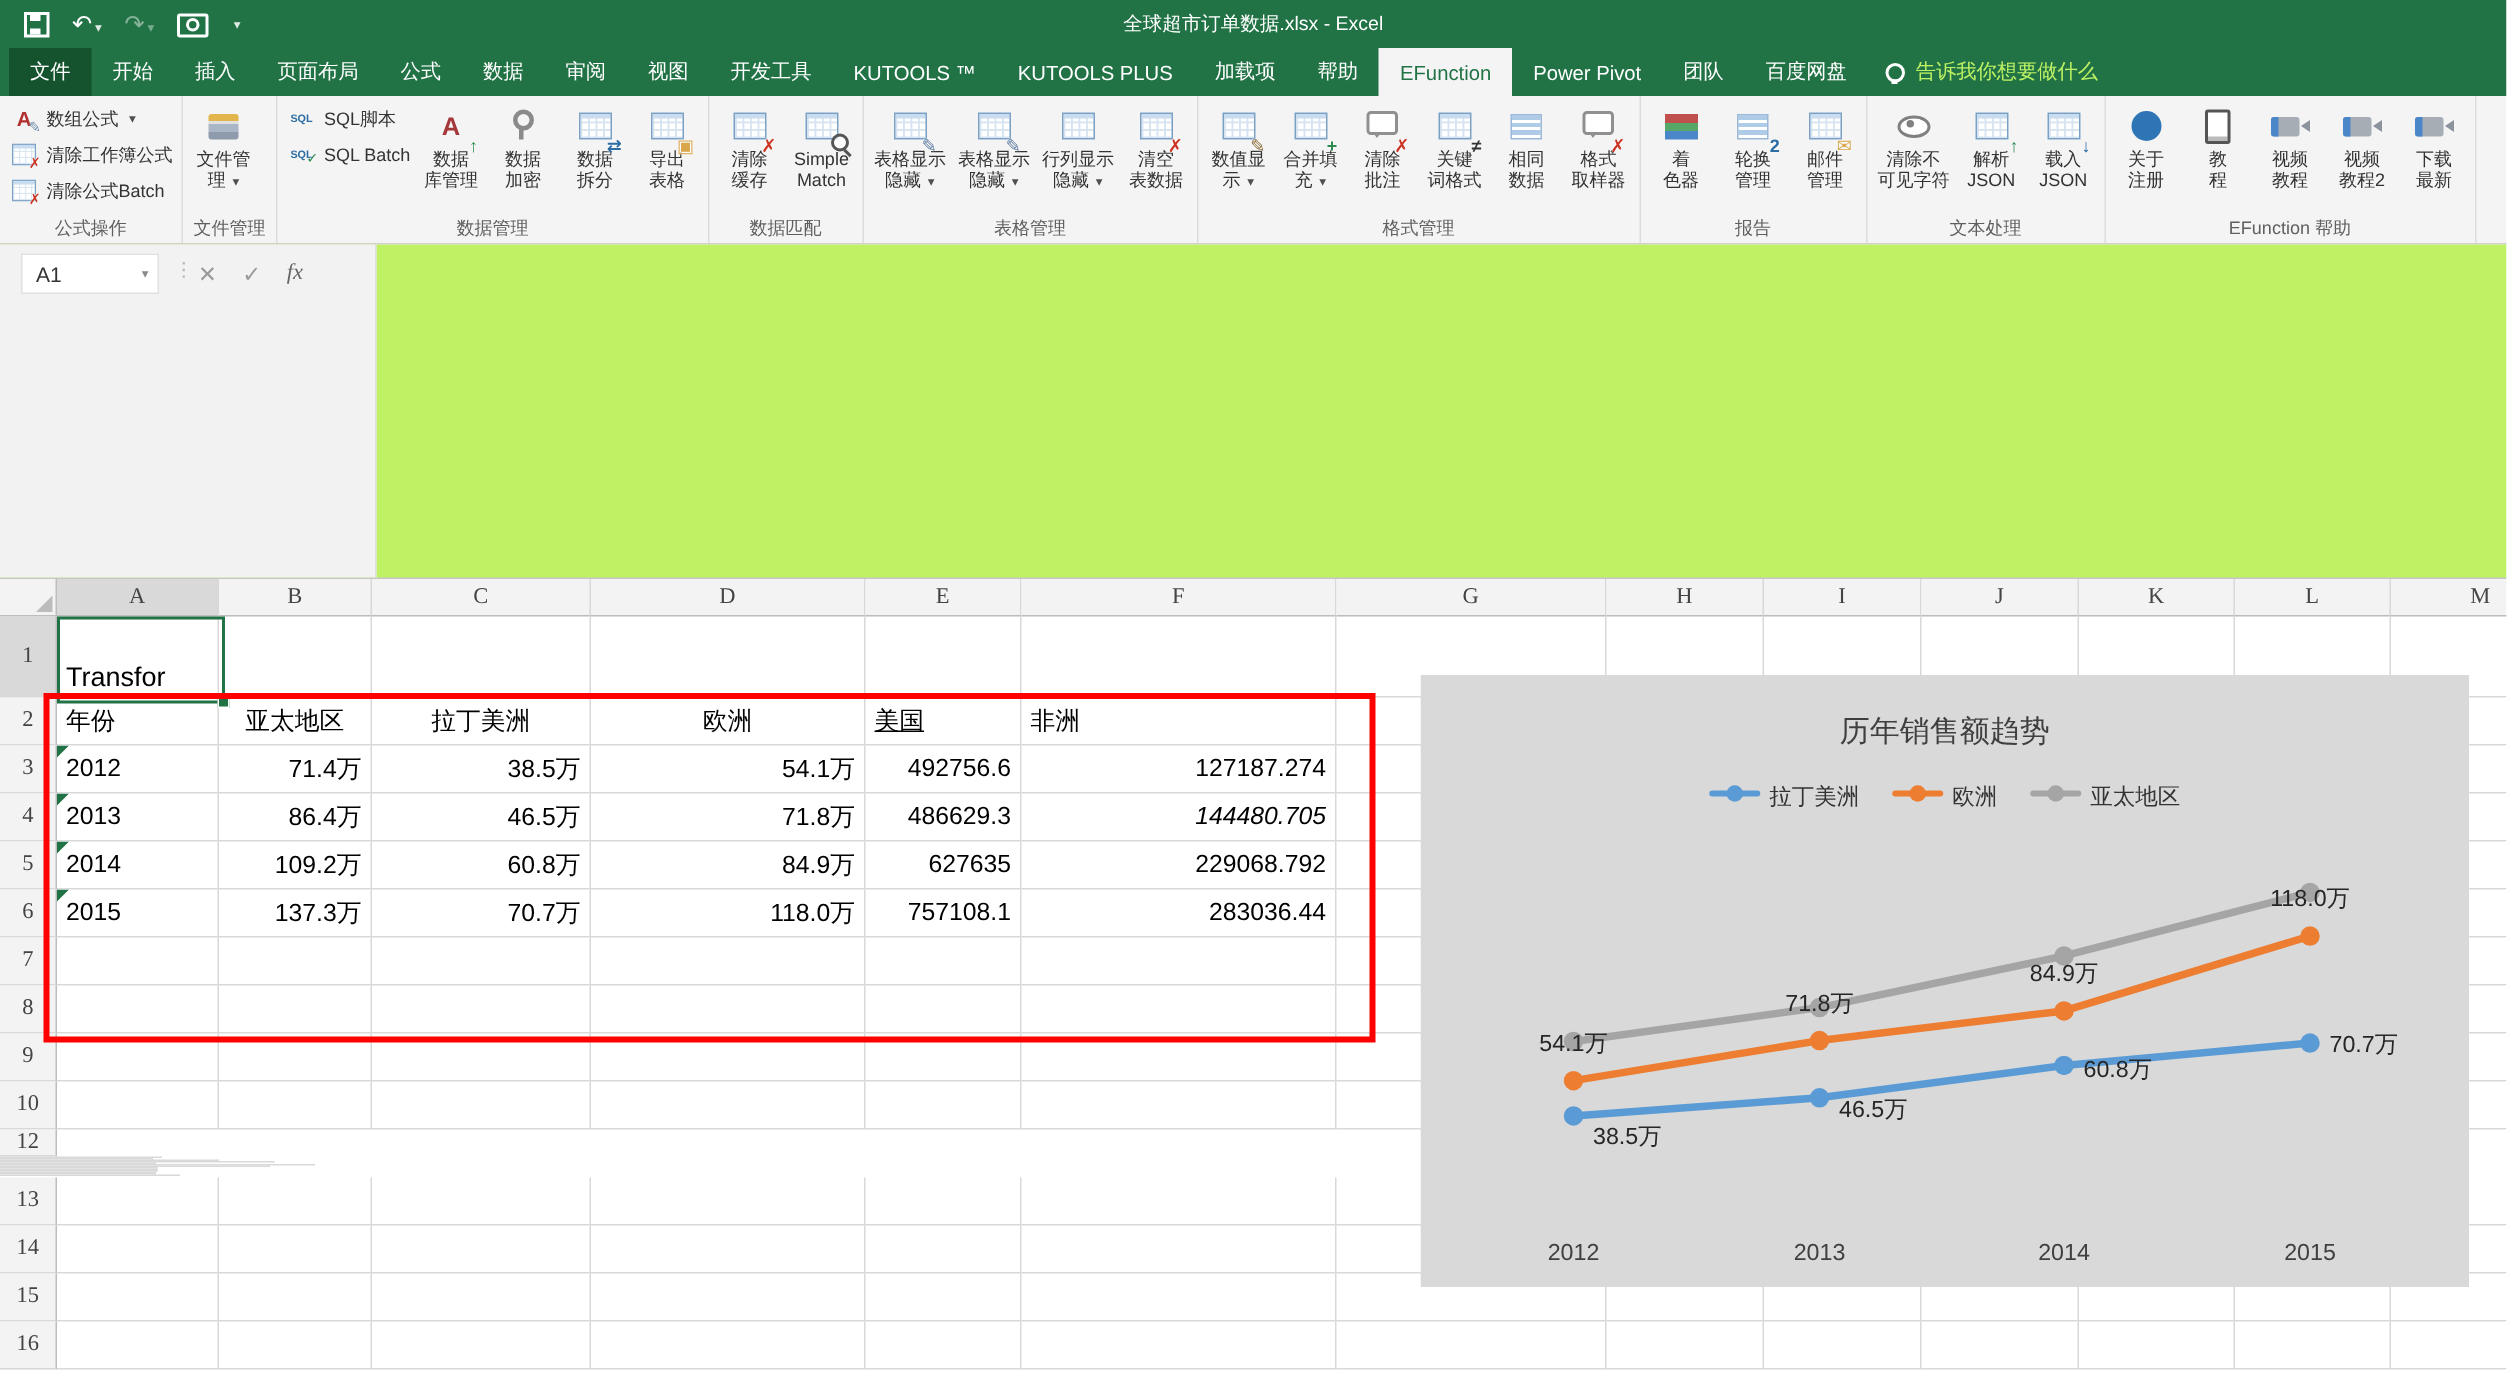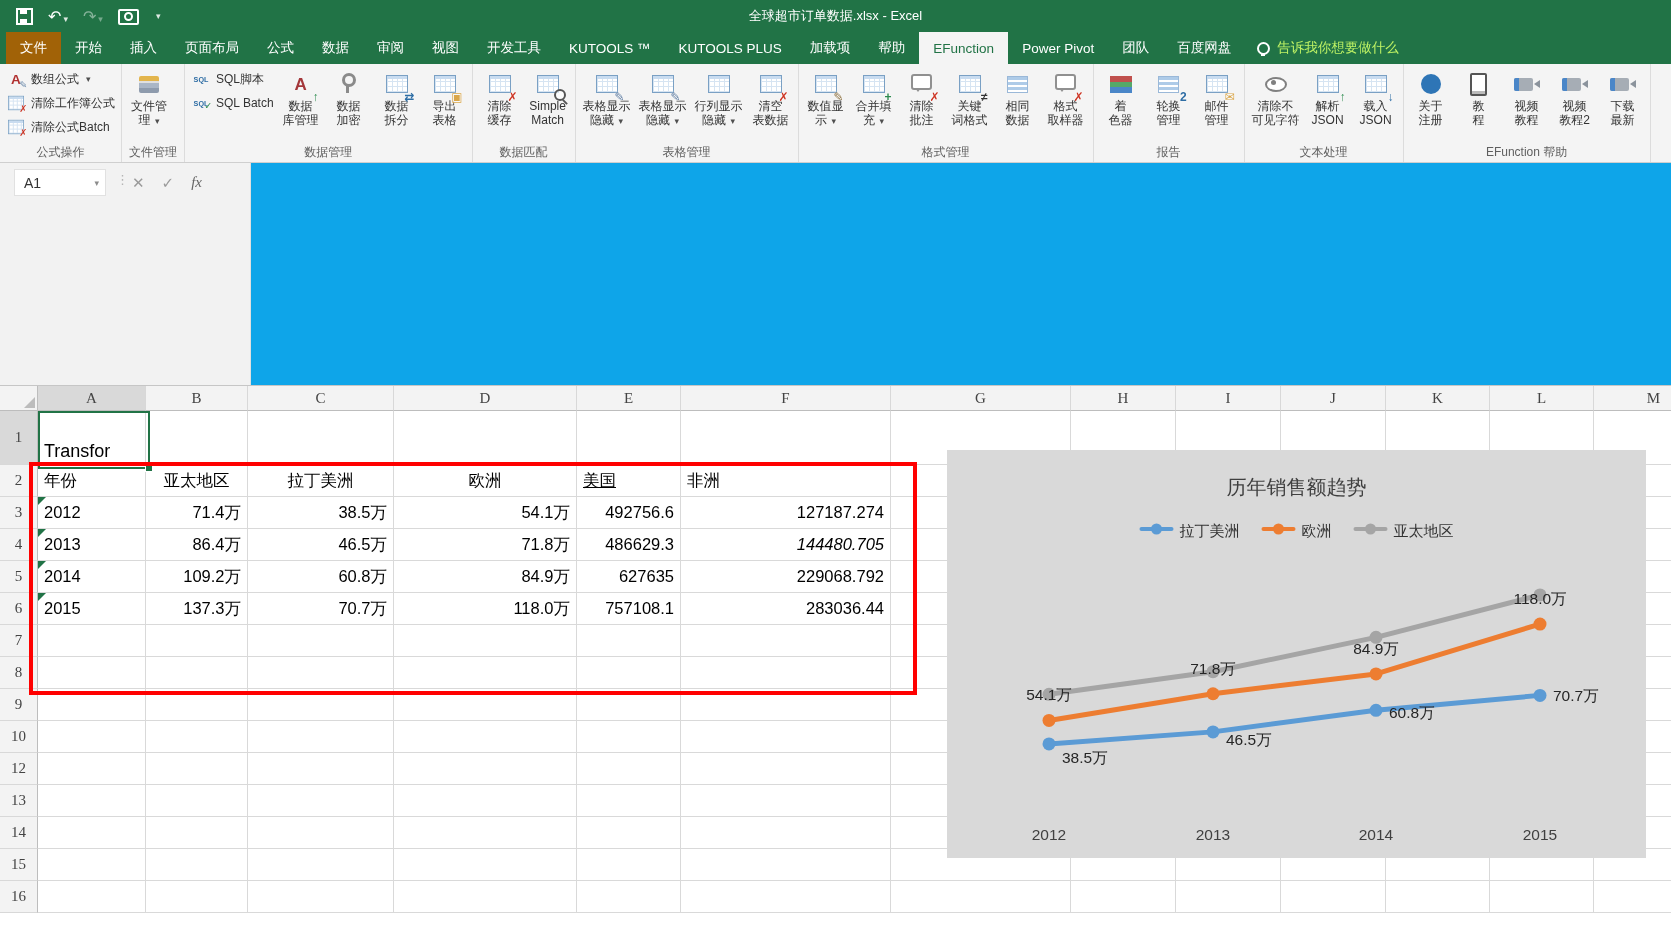--- a/index.html
+++ b/index.html
@@ -12,21 +12,21 @@
   .dd{font-size:9px;color:inherit;opacity:.85;margin-left:2px;}
   .wtitle{position:absolute;left:0;right:0;text-align:center;font-size:13px;color:#fff;}
   .ic-save{width:13px;height:13px;border:2px solid #fff;position:relative;display:inline-block;}
   .ic-save::before{content:"";position:absolute;left:2px;top:0;width:7px;height:4px;background:#fff;}
   .ic-save::after{content:"";position:absolute;left:2px;bottom:0;width:7px;height:4px;background:#fff;}
   .ic-cam{width:17px;height:12px;border:2px solid #fff;border-radius:2px;position:relative;display:inline-block;margin-top:2px;}
   .ic-cam::before{content:"";position:absolute;left:4px;top:1px;width:5px;height:5px;border:2px solid #fff;border-radius:50%;}
   
   .tabrow{height:32px;background:#217346;display:flex;align-items:stretch;padding-left:6px;}
   .tab{color:#fff;font-size:13.5px;padding:0 14px;display:flex;align-items:center;white-space:nowrap;}
-  .tab.filetab{background:#a16207;}
+  .tab.filetab{background:#14532d;}
   .tab.active{background:#f4f4f4;color:#217346;}
   .tellme{color:#bef264;font-size:13.5px;display:flex;align-items:center;gap:7px;padding:0 12px;white-space:nowrap;}
   .ic-bulb{width:9px;height:9px;border:2px solid #fff;border-radius:50%;position:relative;display:inline-block;}
   .ic-bulb::after{content:"";position:absolute;left:1.5px;top:9px;width:4px;height:3px;background:#fff;}
   
   .ribbon{height:98px;background:#f4f4f4;border-bottom:1px solid #cfcfcf;display:flex;align-items:stretch;overflow:hidden;}
   .group{display:flex;flex-direction:column;border-right:1px solid #dcdcdc;padding:1px 3px 0;}
   .gitems{display:flex;flex:1;align-items:flex-start;}
   .gname{text-align:center;font-size:12px;color:#5f5f5f;height:18px;line-height:17px;white-space:nowrap;padding:0 4px;}
   .bigbtn{display:flex;flex-direction:column;align-items:center;padding:4px 4px 0;min-width:40px;cursor:default;}
@@ -53,21 +53,21 @@
   .ic-eye::after{content:"";position:absolute;left:4px;top:1px;width:5px;height:5px;border-radius:50%;background:#808080;}
   .ic-q{width:20px;height:20px;border-radius:50%;background:#2e75b6;color:#fff;font-size:14px;font-weight:bold;display:flex;align-items:center;justify-content:center;}
   .ic-phone{width:13px;height:19px;border:2px solid #555;border-radius:2px;background:#fff;box-shadow:inset 0 -3px 0 #bbb;display:inline-block;}
   .ic-video{width:19px;height:13px;background:#a6adb5;border-radius:2px;position:relative;display:inline-block;margin-right:6px;}
   .ic-video::before{content:"";position:absolute;left:0;top:0;width:5px;height:13px;background:#4a86c8;border-radius:2px 0 0 2px;}
   .ic-video::after{content:"";position:absolute;right:-7px;top:2px;border:4px solid transparent;border-right:6px solid #8b939c;}
   .ic-mag{width:8px;height:8px;border:2px solid #555;border-radius:50%;position:relative;background:rgba(255,255,255,.7);display:inline-block;}
   .ic-mag::after{content:"";position:absolute;right:-4px;bottom:-4px;width:6px;height:2px;background:#555;transform:rotate(45deg);}
   .bt{line-height:1;}
   
-  .fbar{height:222px;background:#0ea5e9;border-bottom:1px solid #c6c6c6;display:flex;position:relative;}
+  .fbar{height:222px;background:#bef264;border-bottom:1px solid #c6c6c6;display:flex;position:relative;}
   .fleft{width:250px;background:#f2f2f2;border-right:1px solid #e0e0e0;position:relative;flex:none;}
   .namebox{position:absolute;left:14px;top:6px;width:92px;height:27px;background:#fff;border:1px solid #e1e1e1;
            font-size:14px;display:flex;align-items:center;padding-left:9px;color:#333;box-sizing:border-box;}
   .namebox .dd{position:absolute;right:6px;color:#777;}
   .fdots{position:absolute;left:116px;top:9px;color:#b5b5b5;font-size:13px;letter-spacing:-1px;}
   .fbtns{position:absolute;left:132px;top:6px;height:27px;display:flex;align-items:center;gap:17px;color:#9a9a9a;font-size:15px;}
   .ffx{font-style:italic;font-family:"Liberation Serif","DejaVu Serif",serif;color:#666;font-size:15px;}
   .ftext{flex:1;padding:6px 8px 0 14px;font-size:15px;line-height:24.4px;color:#333;white-space:pre;overflow:hidden;margin:0;
          font-family:"Liberation Sans","DejaVu Sans",sans-serif;}
   
@@ -589,21 +589,21 @@
       <div class="cell right" style="width: 104px;"></div>
       <div class="cell right" style="width: 210px;"></div>
       <div class="cell right" style="width: 180px;"></div>
       <div class="cell right" style="width: 105px;"></div>
       <div class="cell right" style="width: 105px;"></div>
       <div class="cell right" style="width: 105px;"></div>
       <div class="cell right" style="width: 104px;"></div>
       <div class="cell right" style="width: 104px;"></div>
       <div class="cell right" style="width: 120px;"></div>
     </div>
-    <div class="grow" style="height: 32px;">
+    <div class="grow" style="height: 32px; flex-direction: column;">
       <div class="gut">12</div>
       <div class="cell right" style="width: 108px;"></div>
       <div class="cell right" style="width: 102px;"></div>
       <div class="cell right" style="width: 146px;"></div>
       <div class="cell right" style="width: 183px;"></div>
       <div class="cell right" style="width: 104px;"></div>
       <div class="cell right" style="width: 210px;"></div>
       <div class="cell right" style="width: 180px;"></div>
       <div class="cell right" style="width: 105px;"></div>
       <div class="cell right" style="width: 105px;"></div>

